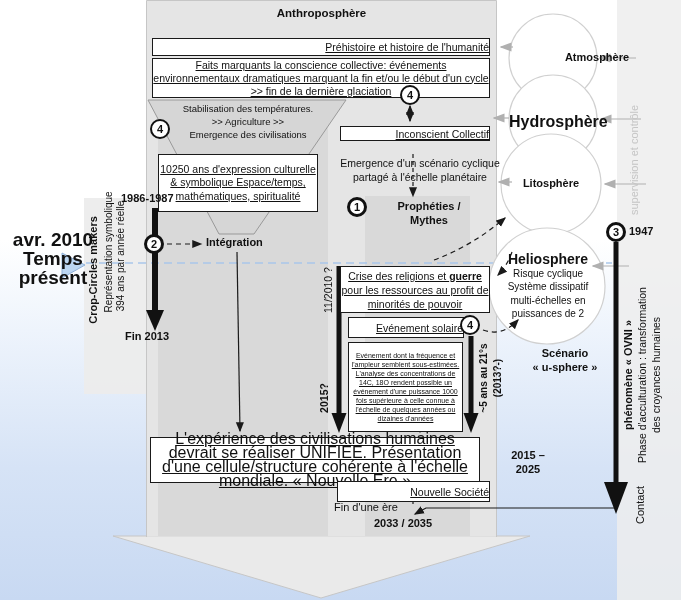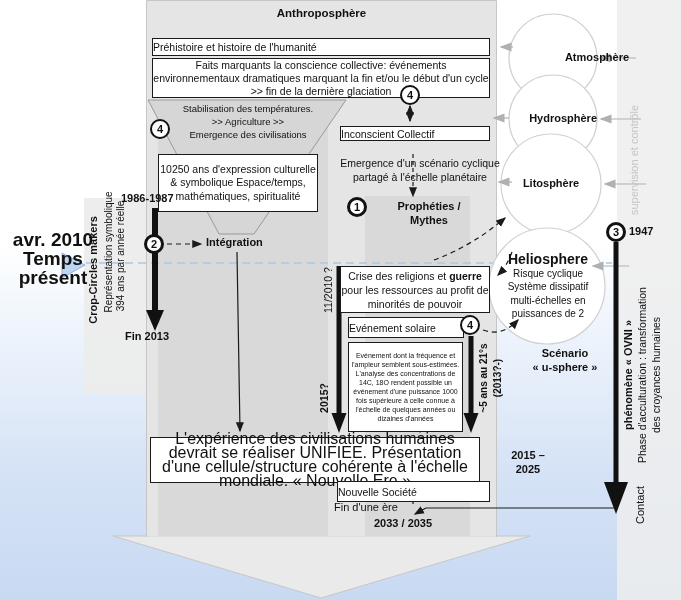--- a/index.html
+++ b/index.html
@@ -2,21 +2,21 @@
 <html><head>
 <meta charset="utf-8">
 <style>
   html,body{margin:0;padding:0;}
   #stage{position:relative;width:681px;height:600px;overflow:hidden;color:#111;
     font-family:"Liberation Sans",sans-serif;
     background:linear-gradient(180deg,#ffffff 0%,#ffffff 40%,#eef4fc 55%,#d6e3f6 78%,#c8d9f2 100%);}
   #bg{position:absolute;left:0;top:0;z-index:0;}
   .lbl{position:absolute;z-index:2;line-height:1.2;}
   .box{position:absolute;z-index:2;background:#fff;border:1.4px solid #1a1a1a;box-sizing:border-box;
-    display:flex;align-items:center;justify-content:flex-start;text-align:center;}
+    display:flex;align-items:center;justify-content:flex-end;text-align:center;text-decoration:underline;}
   .c{text-align:center;}
   .b{font-weight:bold;}
   .vt{position:absolute;z-index:2;width:220px;height:16px;display:flex;align-items:center;justify-content:center;
     transform:rotate(-90deg);white-space:nowrap;}
   .num{position:absolute;z-index:3;width:20px;height:20px;box-sizing:border-box;border:3px solid #111;
     border-radius:50%;background:#fff;font-weight:bold;font-size:11px;
     display:flex;align-items:center;justify-content:center;}
   .num.n4{border-width:2.5px;}
   .small-detail{font-size:7px;line-height:9px;padding:2px;}
 </style>
@@ -172,21 +172,21 @@
 </div>
 
 <div class="lbl b c" style="left:520px;top:346px;width:90px;font-size:11px;line-height:14px;">
   <div>Scénario</div>
   <div>« u-sphere »</div>
 </div>
 
 <div class="lbl b" style="left:629px;top:225px;font-size:11px;">1947</div>
 
 <div class="lbl b c" style="left:509px;top:51px;width:88px;font-size:11px;padding-left:44px;">Atmosphère</div>
-<div class="lbl b c" style="left:509px;top:112px;width:88px;font-size:11px;text-align:right;">Hydrosphère</div>
+<div class="lbl b c" style="left:509px;top:112px;width:88px;font-size:16px;text-align:right;">Hydrosphère</div>
 <div class="lbl b c" style="left:507px;top:177px;width:88px;font-size:11px;">Litosphère</div>
 <div class="lbl c" style="left:489px;top:253px;width:118px;font-size:10px;line-height:13.5px;">
   <div class="b" style="font-size:14px;">Heliosphere</div>
   <div>Risque cyclique</div>
   <div>Système dissipatif</div>
   <div>multi-échelles en</div>
   <div>puissances de 2</div>
 </div>
 
 <div class="vt b" style="left:-17px;top:262px;font-size:11px;">Crop-Circles makers</div>

